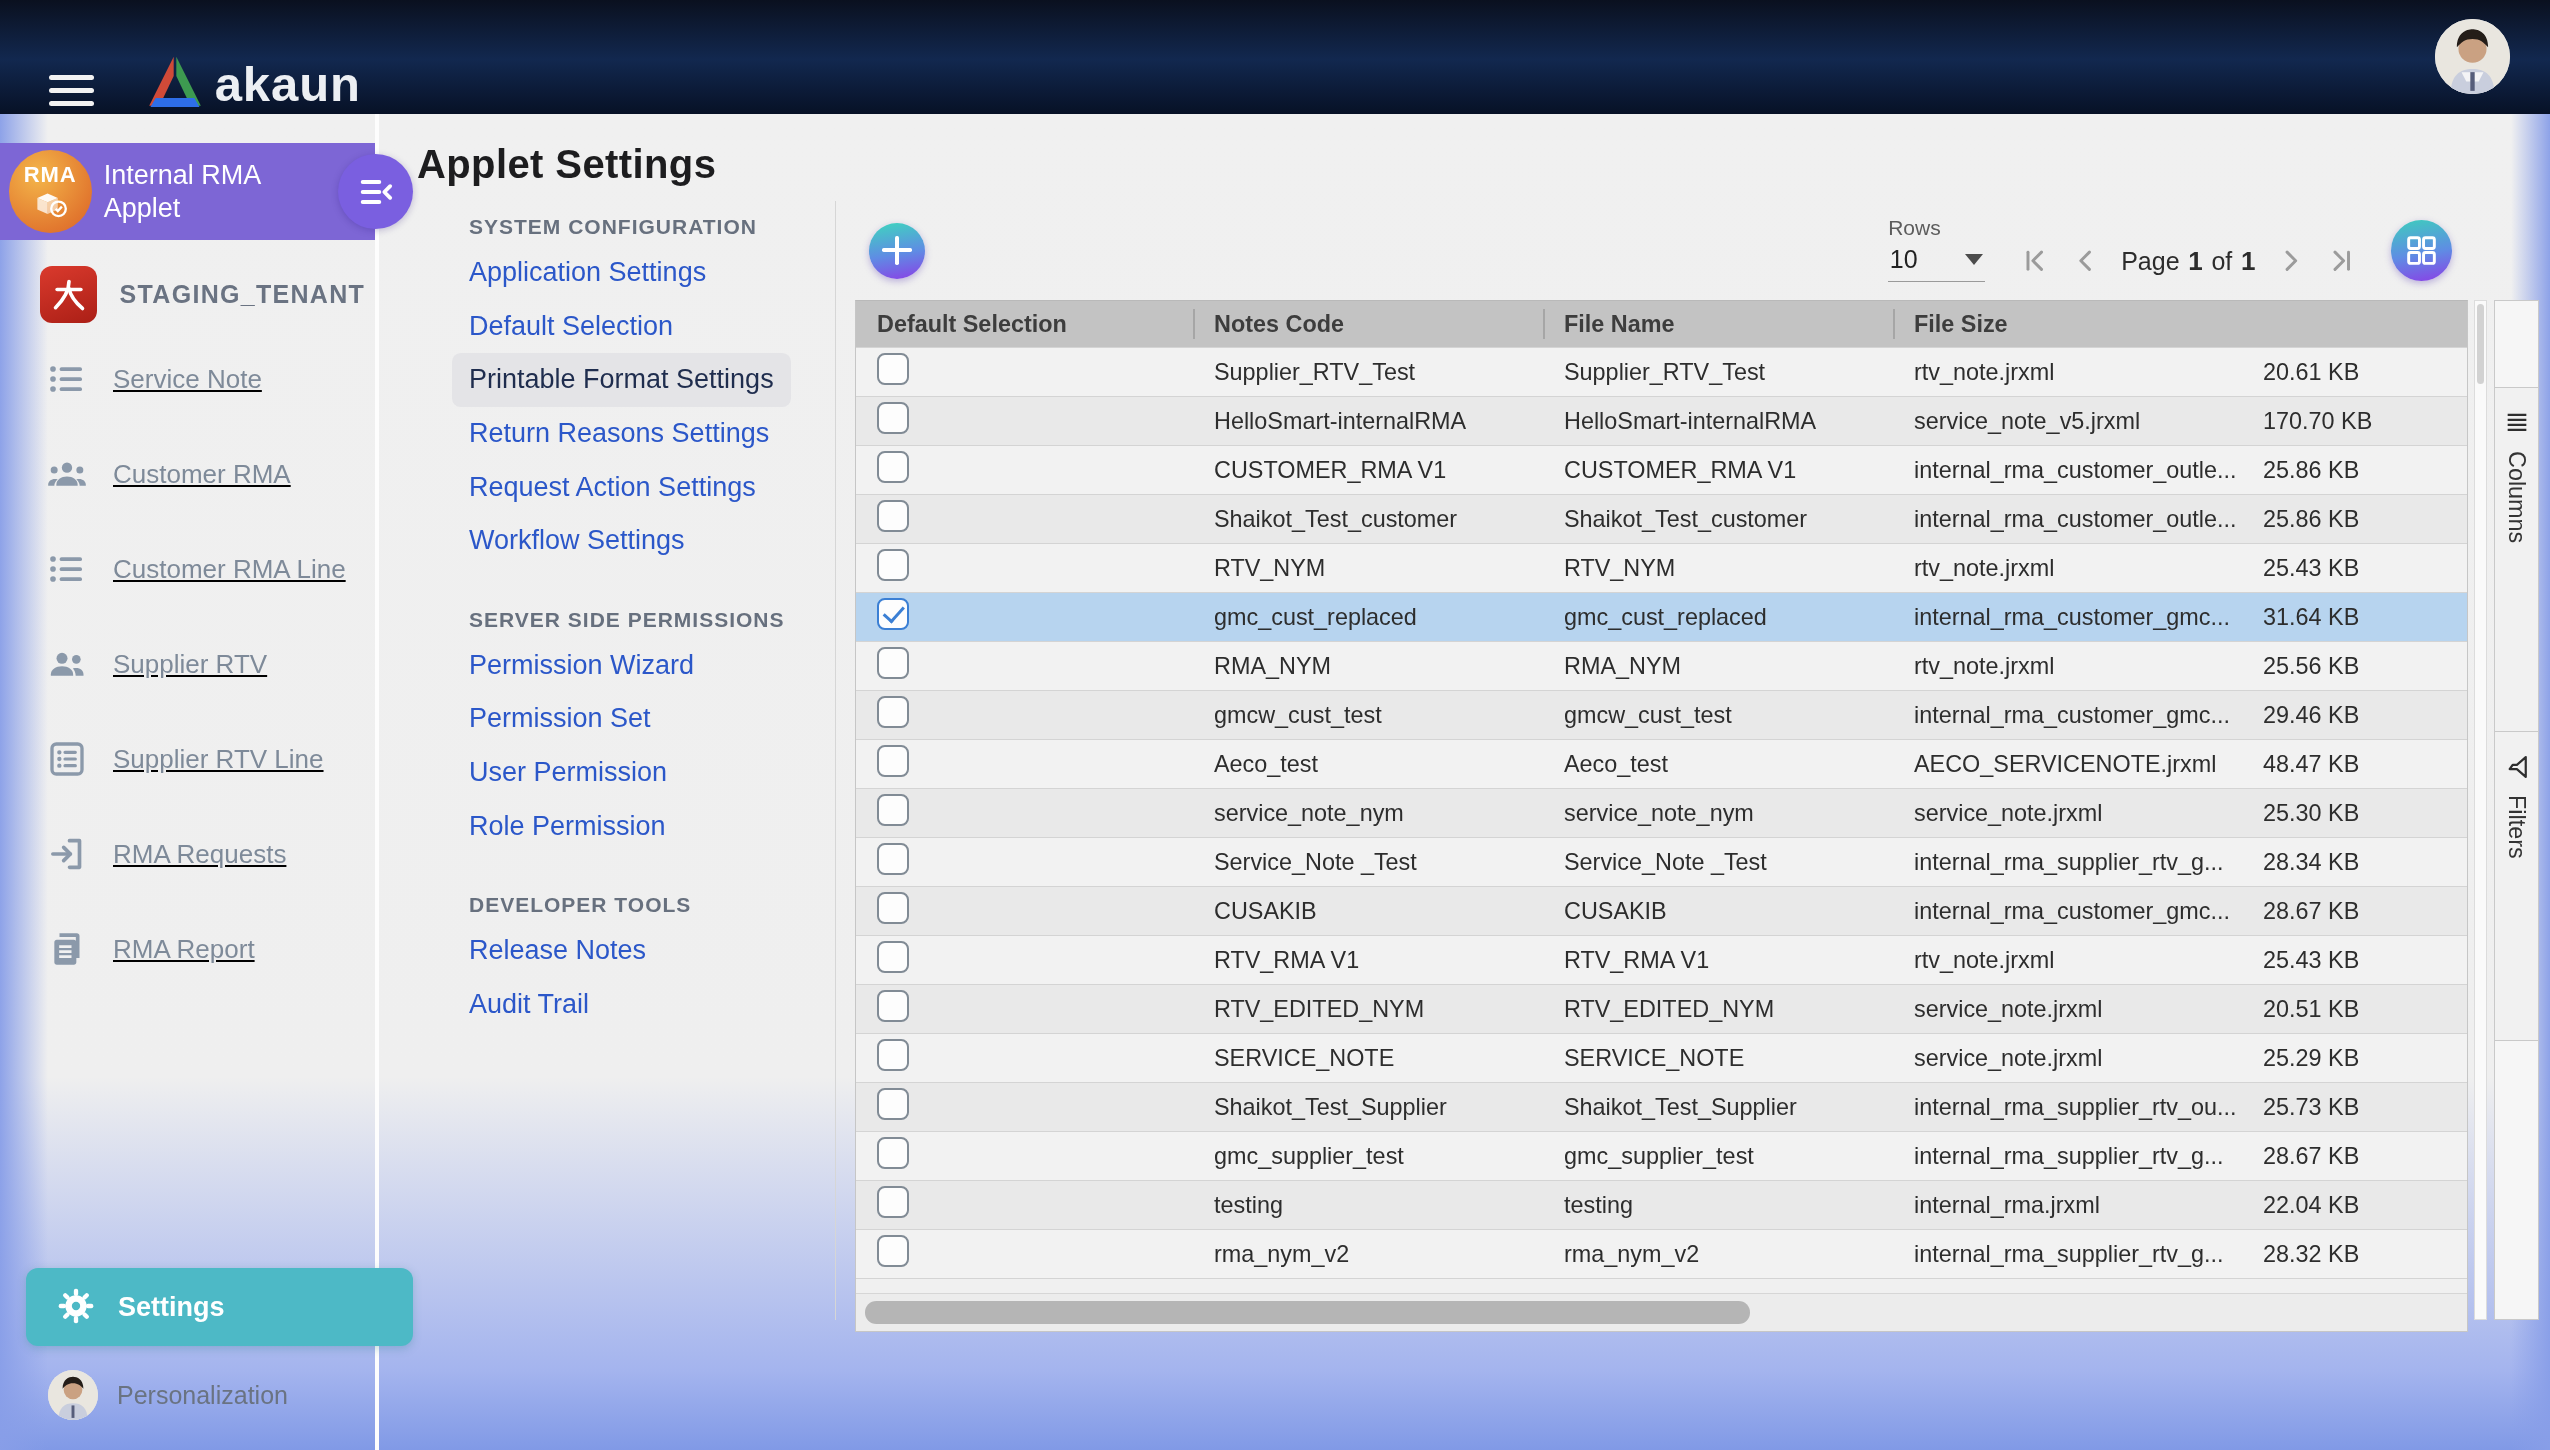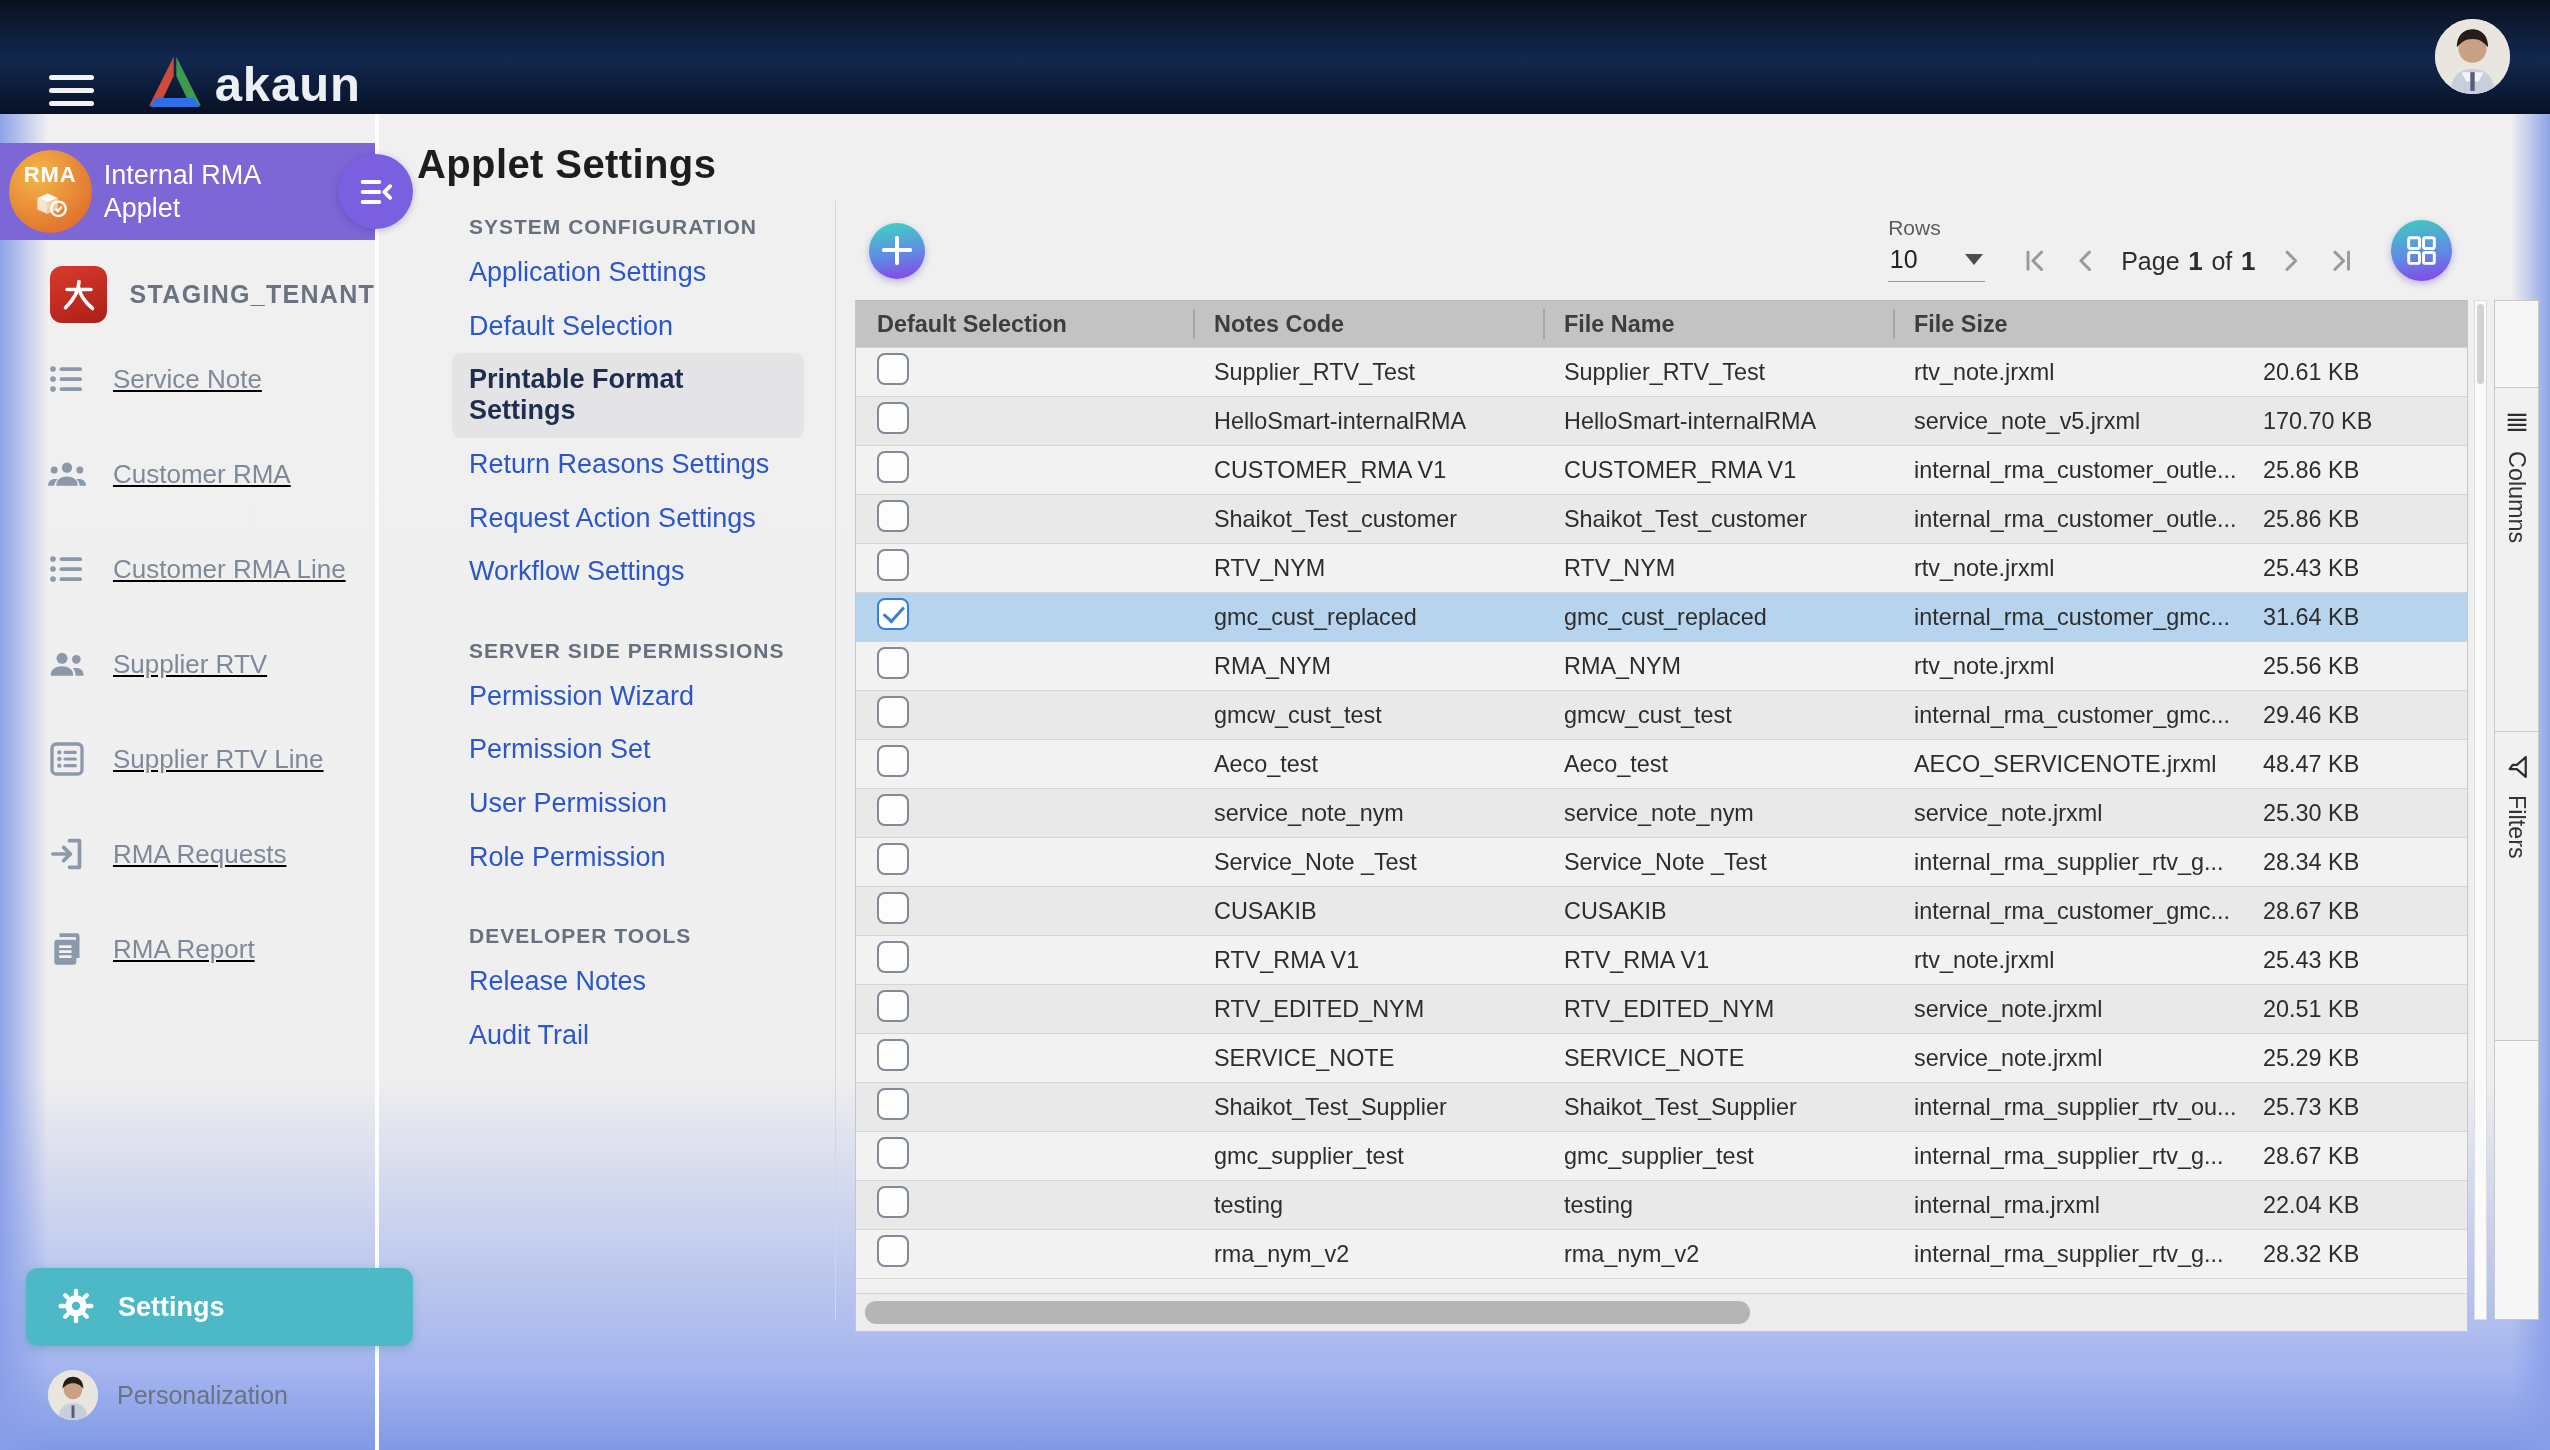--- a/index.html
+++ b/index.html
@@ -45,21 +45,21 @@
     display: flex; flex-direction: column; align-items: center; justify-content: center;
     color:#fff; font-weight: 700; font-size: 22px; letter-spacing: 0.9px; line-height: 1;
   }
   .applet-title { margin-left: 12px; font-size: 27px; line-height: 1.2; font-weight: 400; width: 200px; }
   .collapse-btn {
     position: absolute; right: -38px; top: 11.3px; width: 75px; height: 75px; border-radius: 50%;
     background: #7a5fe0; border: none; display: flex; align-items: center; justify-content: center;
     cursor: pointer; box-shadow: 0 1.7px 7px rgba(40,20,120,.25);
   }
   .collapse-btn svg { width: 40px; height: 40px; }
-  .tenant-row { margin-top: 26px; padding-left: 50px; display: flex; align-items: center; gap: 22.6px; }
+  .tenant-row { margin-top: 26px; padding-left: 40px; display: flex; align-items: center; gap: 22.6px; }
   .tenant-icon {
     width: 57px; height: 57px; border-radius: 12px; flex: 0 0 57px;
     background: linear-gradient(160deg, #da3a2d, #ab1f16);
     display:flex; align-items:center; justify-content:center;
   }
   .tenant-icon svg { width: 38px; height: 38px; }
   .tenant-label { font-size: 25px; font-weight: 700; color: #6a7382; letter-spacing: 1.3px; }
   .side-menu { margin-top: 8.7px; display: flex; flex-direction: column; }
   .side-item { height: 95px; display: flex; align-items: center; gap: 26px; padding-left: 47px; cursor: pointer; text-decoration: underline; }
   .side-item .icon { width: 40px; height: 40px; color: #8b99aa; flex: 0 0 40px; }
@@ -80,21 +80,21 @@
   
   .main { flex: 1; border-left: 4.3px solid #fdfdfd; position: relative; min-width: 0; }
   .page-title { margin: 28px 0 0 38px; font-size: 40px; font-weight: 700; color: #1d1d1f; letter-spacing: 0.4px; }
   .content { display: flex; margin-top: 14px; align-items: flex-start; }
 
   
   .settings-nav { width: 457px; flex: 0 0 457px; border-right: 1.7px solid #d6d6d6; padding: 14px 31px 0 90px; min-height: 1119px; }
   .nav-section { margin-bottom: 40px; }
   .nav-heading { font-size: 21px; font-weight: 700; color: #67707e; letter-spacing: 1px; margin: 0 0 7px; }
   .nav-item { font-size: 27px; color: #2b57c9; padding: 11.3px 17.3px; margin-left: -17.3px; border-radius: 8.7px; cursor: pointer; width: fit-content; }
-  .nav-item.active { background: #e4e4e7; color: #1f2d4e; font-weight: 700; }
+  .nav-item.active { background: #e4e4e7; color: #1f2d4e; font-weight: 400; }
 
   
   .table-area { margin-left: 19px; width: 1613px; flex: 0 0 1613px; }
   .toolbar { height: 99px; display: flex; align-items: center; }
   .add-btn {
     width: 56px; height: 56px; border-radius: 50%; border: none; margin-left: 14px; cursor: pointer;
     background: linear-gradient(170deg, #3ed6be 0%, #5f8ce4 55%, #8a3fe6 100%);
     position: relative; box-shadow: 0 2.6px 7px rgba(90,60,180,.35);
   }
   .add-btn::before, .add-btn::after { content:""; position:absolute; background:#fff; border-radius:1.7px; }

